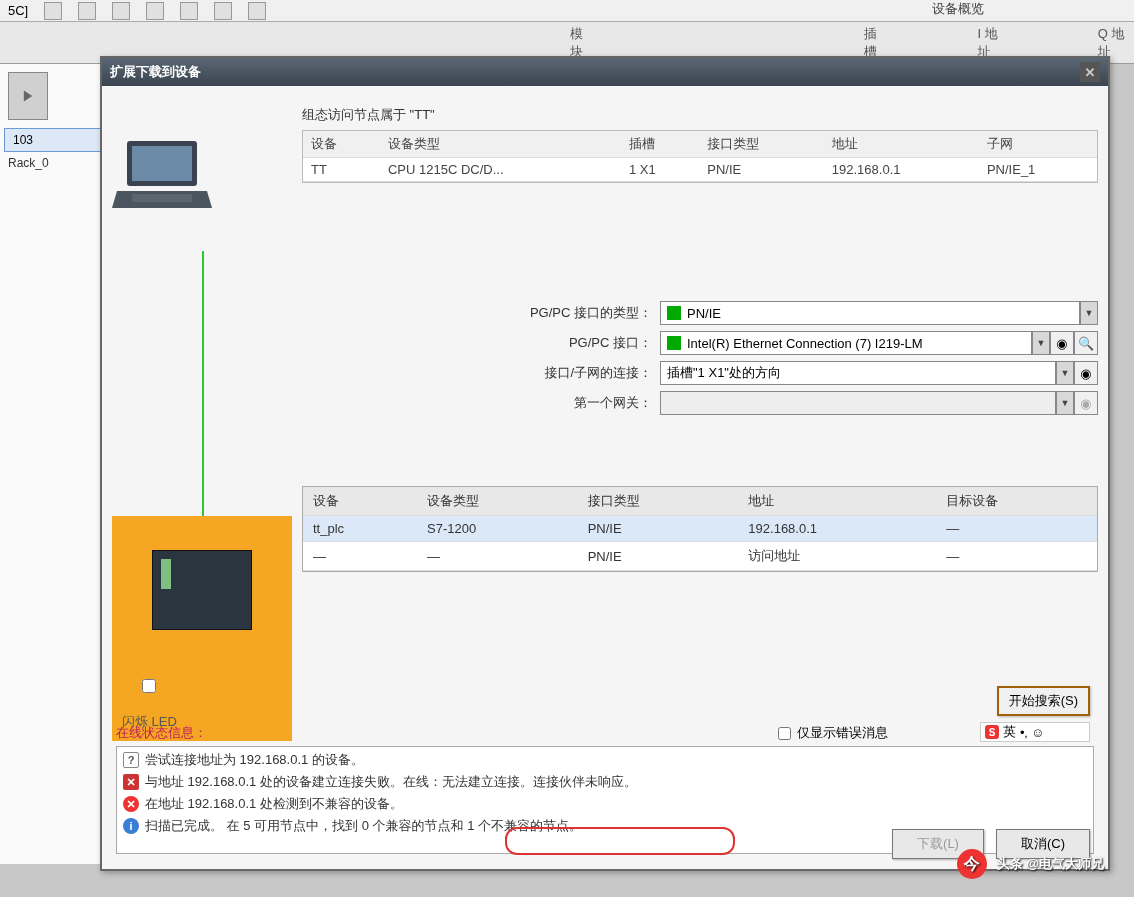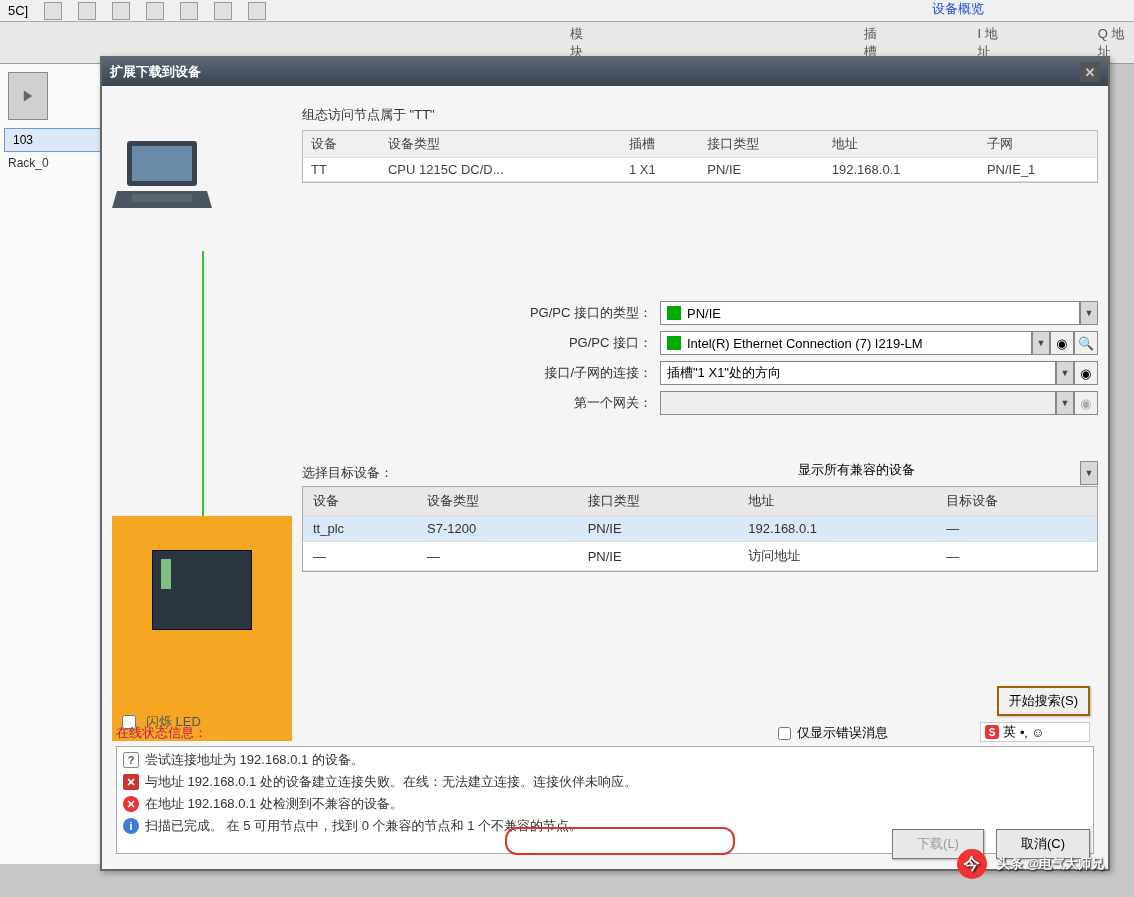--- a/index.html
+++ b/index.html
@@ -1,37 +1,37 @@
 <!DOCTYPE html>
 <html><head>
 <meta charset="utf-8">
 <style>
 * { margin:0; padding:0; box-sizing:border-box; font-family:"Microsoft YaHei",SimSun,sans-serif; font-size:13px; }
 body { background:#c8c8c8; width:1134px; height:897px; overflow:hidden; position:relative; }
 .toolbar { position:absolute; top:0; left:0; right:0; height:22px; background:#f0f0f0; border-bottom:1px solid #aaa; display:flex; gap:16px; padding:2px 8px; align-items:center; }
 .tb-ic { width:18px; height:18px; background:#e0e0e0; border:1px solid #999; }
-.top-right-label { position:absolute; top:0; right:150px; color:#1d4ed8; }
+.top-right-label { position:absolute; top:0; right:150px; color:#404040; }
 .tabstrip { position:absolute; top:22px; left:0; right:0; height:42px; background:#e8e8e8; border-bottom:1px solid #999; display:flex; align-items:center; padding-left:570px; gap:90px; }
 .tabstrip span { color:#555; }
 .sidebar { position:absolute; top:64px; left:0; width:120px; height:800px; background:#fafafa; border-right:1px solid #bbb; padding:4px; }
 .nav-btn { width:40px; height:48px; background:#d0d0d0; border:1px solid #888; margin:4px; display:flex; align-items:center; justify-content:center; }
 .nav-btn svg { fill:#666; }
 .tree-item { background:#dce8f5; border:1px solid #6a9bd8; padding:4px 8px; margin-top:8px; font-size:12px; }
 .tree-lab { padding:4px; font-size:12px; color:#333; }
 .dialog { position:absolute; top:56px; left:100px; width:1010px; height:815px; background:#e8e8e8; border:2px solid #666; box-shadow:2px 2px 6px rgba(0,0,0,.3); }
 .titlebar { height:28px; background:linear-gradient(#5a6775,#3b4450); color:#fff; display:flex; align-items:center; padding:0 8px; font-weight:bold; }
 .titlebar .close { margin-left:auto; width:20px; height:20px; background:#555; color:#ccc; display:flex; align-items:center; justify-content:center; cursor:pointer; }
 .ubody { position:relative; height:calc(100% - 28px); background:#f5f5f5; }
 .node-col { position:absolute; top:10px; left:10px; width:180px; height:600px; }
 .laptop { margin:40px auto 0; width:100px; height:80px; }
 .wire { position:absolute; top:155px; left:50%; width:2px; height:280px; background:#2ec72e; }
 .plc-box { position:absolute; top:420px; left:0; width:180px; height:225px; background:#f5a623; padding:20px 10px 10px; }
 .plc-dev { width:100px; height:80px; background:#2a3540; margin:14px auto; border:1px solid #111; position:relative; }
 .plc-dev::before { content:""; position:absolute; left:8px; top:8px; width:10px; height:30px; background:#7fbf7f; }
-.led-row { position:absolute; bottom:10px; left:10px; display:flex; align-items:center; gap:10px; color:#555; }
+.led-row { position:absolute; bottom:10px; left:10px; display:flex; align-items:center; gap:20px; color:#555;flex-direction:column; }
 .led-row input { width:14px; height:14px; }
 .cfg-head { position:absolute; top:20px; left:200px; color:#333; }
 .cfg-table { position:absolute; top:44px; left:200px; right:10px; border:1px solid #bbb; background:#fff; }
 .cfg-table table { width:100%; border-collapse:collapse; }
 .cfg-table th, .cfg-table td { text-align:left; padding:4px 8px; border-bottom:1px solid #ddd; color:#444; }
 .cfg-table th { background:#f0f0f0; font-weight:normal; }
 .conn-form { position:absolute; top:215px; left:400px; right:10px; }
 .form-row { display:flex; align-items:center; margin-bottom:6px; }
 .form-row label { width:150px; text-align:right; margin-right:8px; color:#333; }
 .form-row .sel { flex:1; height:24px; background:#fff; border:1px solid #888; display:flex; align-items:center; padding:0 6px; }
@@ -176,27 +176,20 @@
       <div class="form-row disabled">
         <label>第一个网关：</label>
         <div class="sel">
             <span></span>
           </div>
         <div class="sel-arrow"></div>
         <div class="ic-btn">◉</div>
       </div>
     </div>
 
-    <div class="sel-target">
-      <label>选择目标设备：</label>
-      <div class="combo">
-        <div class="sel" style="flex:1"><span>显示所有兼容的设备</span></div>
-        <div class="sel-arrow"></div>
-      </div>
-    </div>
 
     <div class="dev-table">
       <table>
         <tbody>
             <tr>
           <th>设备</th>
           <th>设备类型</th>
           <th>接口类型</th>
           <th>地址</th>
           <th>目标设备</th>

